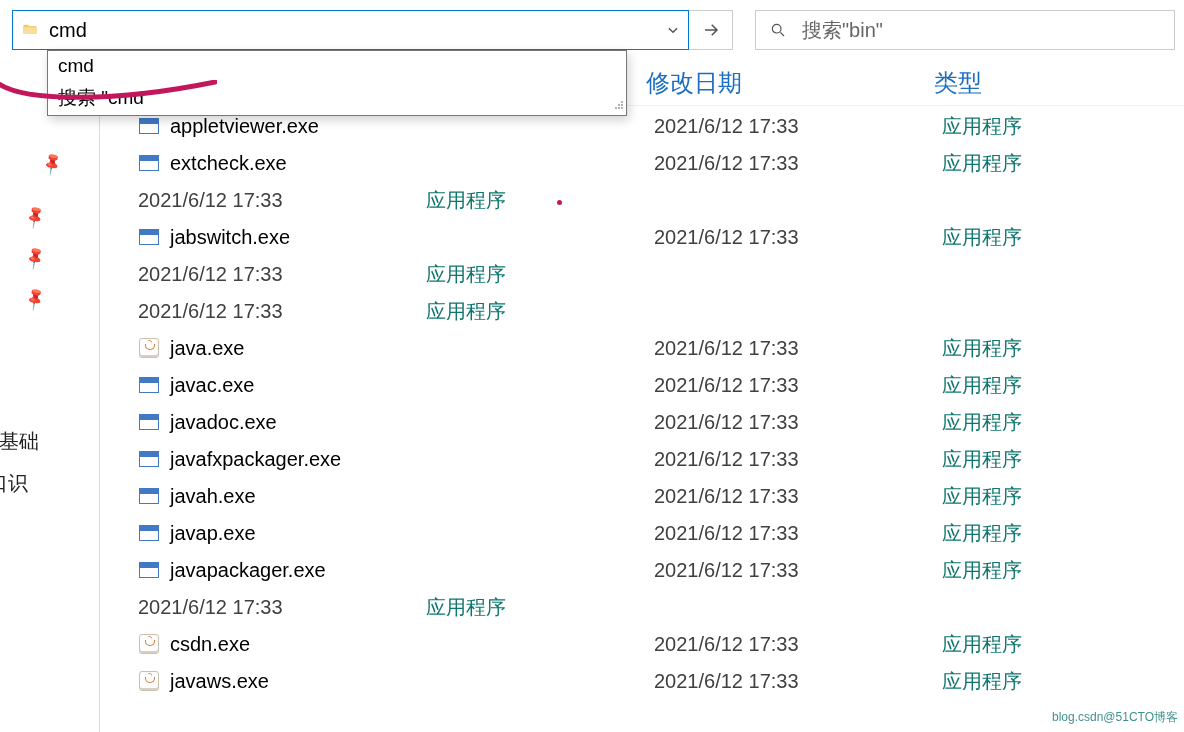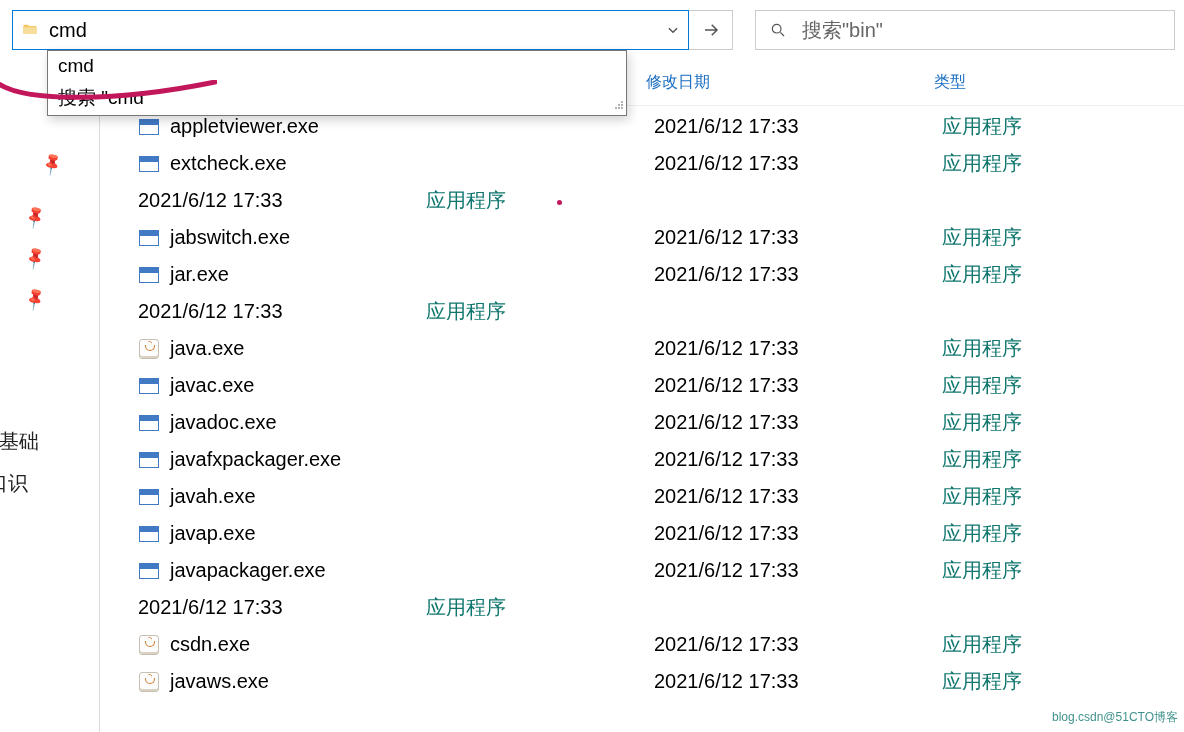--- a/index.html
+++ b/index.html
@@ -156,40 +156,40 @@
     position: absolute;
     left: 100px;
     top: 60px;
     right: 0;
     bottom: 0;
   }
   .col-headers {
     height: 46px;
     display: flex;
     align-items: center;
-    font-size: 16px;
+    font-size: 24px;
     color: #1b6ec2;
     padding-left: 38px;
     border-bottom: 1px solid #eee;
   }
   .col-name { width: 508px; padding-left: 8px; color: #000; opacity: 0; }
   .col-date { width: 288px; }
   .col-type { flex: 1; font-family: Liberation Serif, serif; }
   .file-list {
     margin-top: 2px;
   }
   .row {
     height: 37px;
     display: flex;
     align-items: center;
     font-size: 20px;
     padding-left: 38px;
   }
-  .cell-name { width: 516px; display:flex; align-items:flex-end; gap:10px; }
-  .cell-date { width: 288px; color:#000000; }
+  .cell-name { width: 516px; display:flex; align-items:flex-start; gap:10px; }
+  .cell-date { width: 288px; color:#404040; }
   .cell-type { flex:1; color:#0f766e; }
   .file-icon {
     width: 22px; height: 22px;
     display:flex; align-items:center; justify-content:center;
     font-size: 10px;
   }
   .icon-app {
     width:20px; height:16px;
     border:1px solid #4179c5;
     position:relative;
@@ -355,26 +355,20 @@
         <div class="cell-name">
           <span class="file-icon">
             <span class="icon-app"></span>
           </span>
           <span>jabswitch.exe</span>
         </div>
         <div class="cell-date">2021/6/12 17:33</div>
         <div class="cell-type">应用程序</div>
       </div>
       <div class="row">
-        <div class="cell-name">
-          <span class="file-icon">
-            <span class="icon-app"></span>
-          </span>
-          <span>jar.exe</span>
-        </div>
         <div class="cell-date">2021/6/12 17:33</div>
         <div class="cell-type">应用程序</div>
       </div>
       <div class="row">
         <div class="cell-date">2021/6/12 17:33</div>
         <div class="cell-type">应用程序</div>
       </div>
       <div class="row">
         <div class="cell-name">
           <span class="file-icon">

